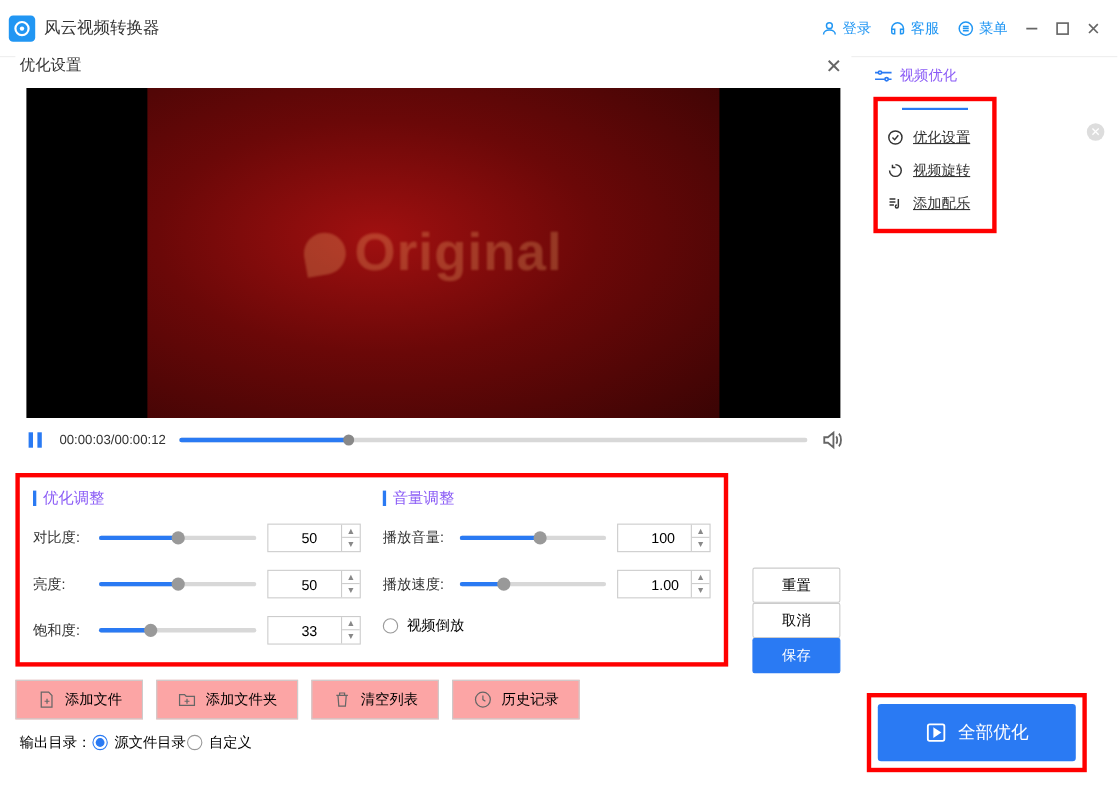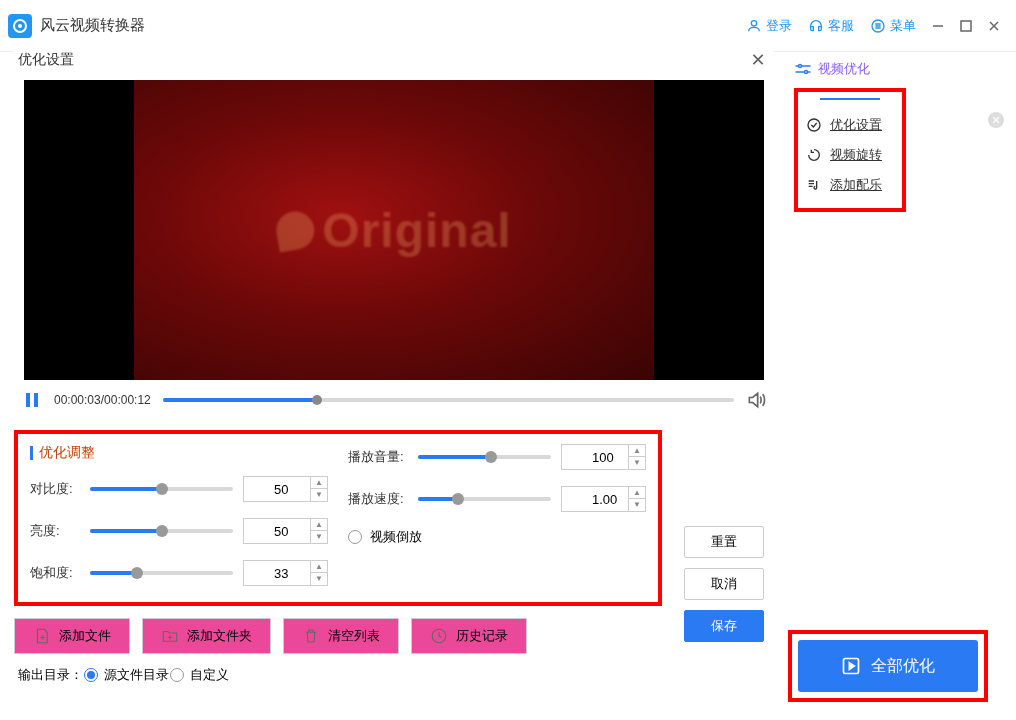--- a/index.html
+++ b/index.html
@@ -42,43 +42,43 @@
 .play-btn { width: 20px; height: 20px; display: flex; align-items: center; justify-content: center; color: #2a7af3; cursor:pointer; }
 .time-text { font-size: 12px; color: #333; }
 .progress { flex: 1; height: 4px; background: #d8d8d8; border-radius: 2px; position: relative; cursor:pointer; }
 .progress-fill { position: absolute; left: 0; top: 0; height: 100%; background: #2a7af3; border-radius: 2px; }
 .progress-thumb { position: absolute; top: 50%; width: 10px; height: 10px; background: #888; border-radius: 50%; transform: translate(-50%, -50%); }
 .vol-icon { width: 20px; height: 20px; color: #666; cursor:pointer; }
 
 
 .adjust-wrap { border: 4px solid #ff0000; margin: 14px 0 0 0; padding: 10px 12px 16px; display: flex; gap: 20px; width: 648px; }
 .adjust-col { flex: 1; }
-.col-title { display: flex; align-items: center; gap: 6px; font-size: 14px; color: #c2410c; margin-bottom: 14px; }
+.col-title { display: flex; align-items: center; gap: 6px; font-size: 14px; color: #8b5cf6; margin-bottom: 14px; }
 .col-title::before { content:''; width: 3px; height: 14px; background: #2a7af3; }
 .adjust-row { display: flex; align-items: center; gap: 10px; margin-bottom: 16px; font-size: 13px; }
 .adjust-row label { width: 50px; color: #333; }
 .slider { flex: 1; height: 4px; background: #d8d8d8; border-radius: 2px; position: relative; cursor:pointer; }
 .slider-fill { position:absolute; left:0; top:0; height:100%; background:#2a7af3; border-radius:2px; }
 .slider-thumb { position:absolute; top:50%; width:12px; height:12px; background:#999; border-radius:50%; transform:translate(-50%,-50%); }
 .spinner { display:flex; align-items:center; border:1px solid #ccc; height:26px; }
 .spinner input { width: 42px; border: none; text-align: left; padding: 0 6px; font-size:13px; outline:none;margin-left:24px; }
 .spinner-btns { display:flex; flex-direction:column; border-left:1px solid #ccc; }
 .spinner-btns span { width:16px; height:12px; font-size:8px; display:flex; align-items:center; justify-content:center; color:#888; cursor:pointer; line-height:1; }
 .spinner-btns span:first-child { border-bottom:1px solid #ccc; }
 .radio-row { display:flex; align-items:center; gap:8px; font-size:13px; }
 .radio { width:14px; height:14px; border:1px solid #999; border-radius:50%; cursor:pointer; }
 
 
-.action-col { position:absolute; left: 670px; top: 482px; display:flex; flex-direction:column; gap:10px; }
+.action-col { position:absolute; left: 670px; top: 472px; display:flex; flex-direction:column; }
 .act-btn { width: 80px; height: 32px; border:1px solid #ccc; background:#fff; font-size:13px; cursor:pointer; border-radius:2px; }
 .act-btn.primary { background:#2a7af3; color:#fff; border-color:#2a7af3; }
 
 
 .bottom-bar { position:absolute; left:14px; top: 618px; display:flex; gap:12px; }
-.tool-btn { display:flex; align-items:center; gap:8px; padding: 8px 18px; border:1px solid #ccc; font-size:13px; cursor:pointer; background:#ec4899; }
+.tool-btn { display:flex; align-items:center; gap:8px; padding: 8px 18px; border:1px solid #ccc; font-size:13px; cursor:pointer; background:#fca5a5; }
 .tool-btn .ic { width:18px; height:18px; color:#666; }
 
 .output-row { position:absolute; left:18px; top: 666px; display:flex; align-items:center; gap:1px; font-size:13px; }
 .radio-opt { display:flex; align-items:center; gap:6px; cursor:pointer; }
 .radio-sel { width:14px; height:14px; border-radius:50%; border:1px solid #2a7af3; display:flex; align-items:center; justify-content:center; }
 .radio-sel.on::after { content:''; width:8px; height:8px; background:#2a7af3; border-radius:50%; }
 .radio-sel.off { border-color:#999; }
 
 
 .big-btn-wrap { position:absolute; right:28px; bottom:18px; border:4px solid #ff0000; padding:6px; }
@@ -252,20 +252,21 @@
         <div class="spinner">
             <input value="33" style="">
             <div class="spinner-btns">
               <span>▲</span>
               <span>▼</span>
             </div>
           </div>
       </div>
     </div>
     <div class="adjust-col">
+      <div class="col-title">音量调整</div>
       <div class="adjust-row">
         <label style="width:60px">播放音量:</label>
         <div class="slider">
             <div class="slider-fill" style="width:55%"></div>
             <div class="slider-thumb" style="left:55%"></div>
           </div>
         <div class="spinner">
             <input value="100" style="">
             <div class="spinner-btns">
               <span>▲</span>

